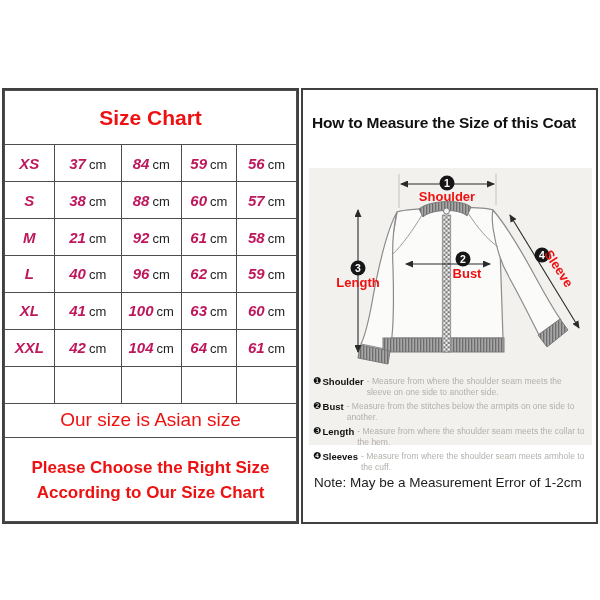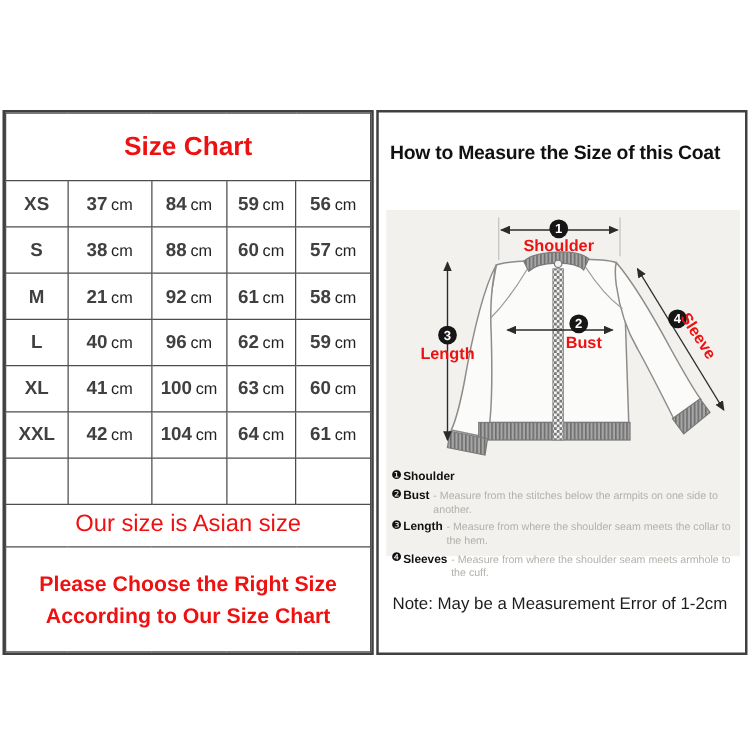--- a/index.html
+++ b/index.html
@@ -13,21 +13,21 @@
   table.size-table { width:100%; height:100%; border-collapse:collapse; table-layout:fixed; }
   .size-table td, .size-table th { border:1px solid #4d4d4d; text-align:center;
                 vertical-align:middle; padding:0; overflow:hidden; }
   .r-title  { height:44px; }
   .r-title td { color:var(--accent-red); font-weight:bold; font-size:21px; }
   .r-head   { height:27px; }
   .r-head th { font-size:15px; color:var(--accent-red); }
   .r-head th.size-h { color:#111; }
   .r-data   { height:30px; }
   .r-data td { font-size:14px; }
-  .v { font-weight:bold; font-size:15px; color:#404040; }
+  .v { font-weight:bold; font-size:15px; color:#be185d;font-style:italic; }
   .u { font-weight:normal; font-size:13px; color:#222; margin-left:3px; }
   .r-conv   { height:24px; }
   .r-conv td { color:var(--accent-red); font-weight:bold; font-size:17px; }
   .r-asian  { height:28px; }
   .r-asian td { color:var(--accent-red); font-weight:normal; font-size:19px; }
   .r-advice { height:68px; }
   .r-advice td { color:var(--accent-red); font-weight:bold; font-size:17px; line-height:25px; }
 
   
   .right-panel { position:absolute; left:301px; top:88px; width:297px; height:436px;
@@ -190,20 +190,21 @@
           <text x="158" y="110">Bust</text>
           <text x="49" y="119">Length</text>
           <text transform="translate(246,103) rotate(57)">Sleeve</text>
         </g>
       </svg>
 
       <div class="instructions">
         <div class="ins-row">
           <span class="ins-num">❶</span>
           <span class="ins-label">Shoulder</span>
+          <span class="ins-desc">- Measure from where the shoulder seam meets the sleeve on one side to another side.</span>
         </div>
         <div class="ins-row">
           <span class="ins-num">❷</span>
           <span class="ins-label">Bust</span>
           <span class="ins-desc">- Measure from the stitches below the armpits on one side to another.</span>
         </div>
         <div class="ins-row">
           <span class="ins-num">❸</span>
           <span class="ins-label">Length</span>
           <span class="ins-desc">- Measure from where the shoulder seam meets the collar to the hem.</span>

